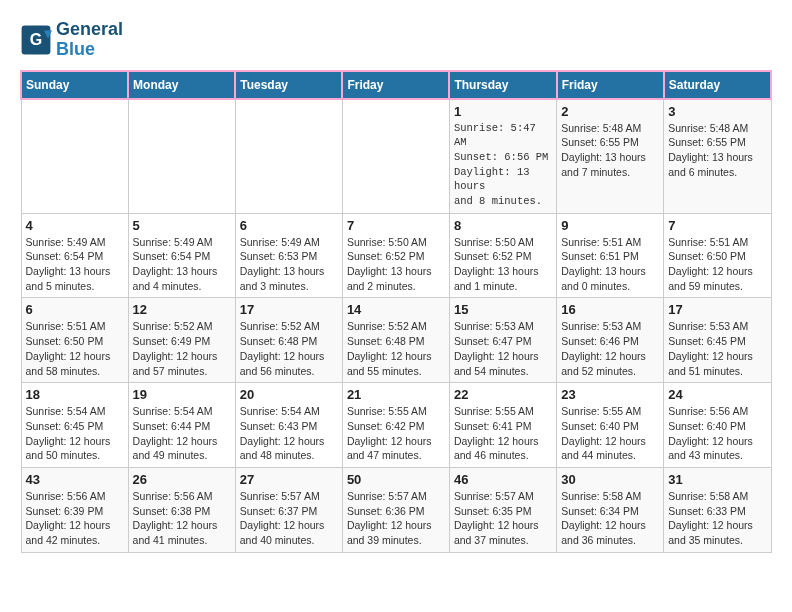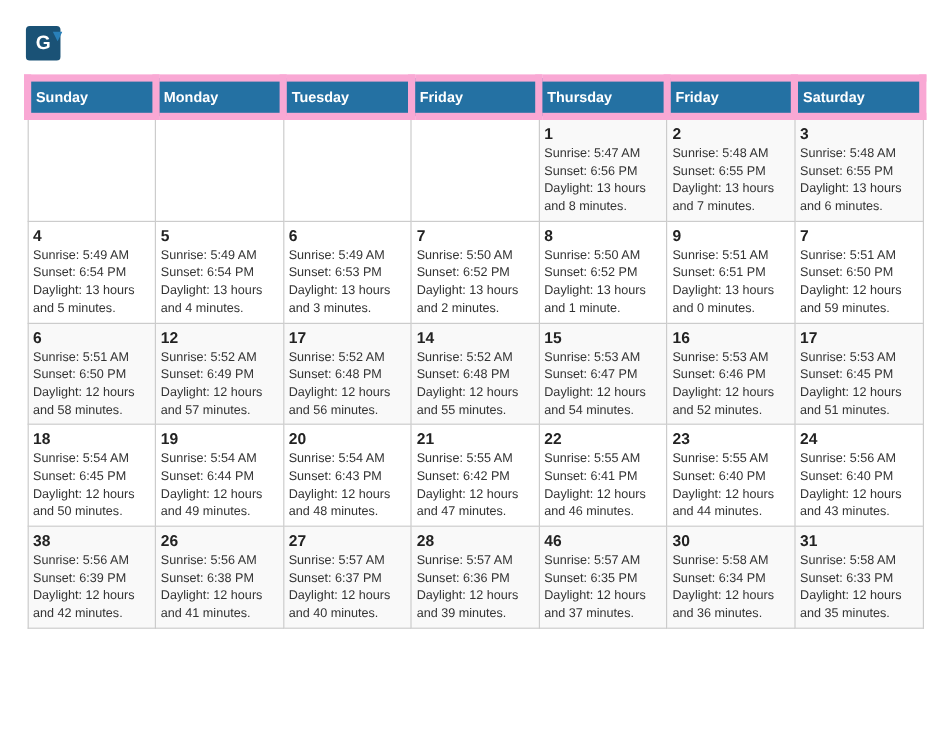--- a/index.html
+++ b/index.html
@@ -52,21 +52,21 @@
       border-collapse: collapse;
       font-size: 11px;
     }
     thead tr th {
       background-color: #2471a3;
       color: #fff;
       padding: 6px 4px;
       text-align: left;
       font-size: 12px;
       font-weight: bold;
-      border: 6px solid #f9a8d4;
+      border: 2px solid #f9a8d4;
     }
     tbody tr td {
       border: 1px solid #ccc;
       padding: 4px;
       vertical-align: top;
       width: 108px;
       min-height: 80px;
       background: #fff;
     }
     tbody tr:nth-child(odd) td {
@@ -90,20 +90,25 @@
 </head>
 <body>
 
 <div class="header">
   <div class="logo">
     <svg class="logo-icon" viewBox="0 0 40 40" xmlns="http://www.w3.org/2000/svg">
       <rect x="2" y="2" width="36" height="36" rx="4" fill="#1a5276"></rect>
       <text x="20" y="26" text-anchor="middle" fill="white" font-size="20" font-weight="bold" font-family="Arial">G</text>
       <polygon points="30,8 40,8 35,18" fill="#2980b9"></polygon>
     </svg>
+    <div>
+      <div class="logo-text">
+        General<br><span>Blue</span>
+      </div>
+    </div>
   </div>
   <div class="title-block">
     <h1></h1>
     <h2></h2>
   </div>
 </div>
 
 <table>
   <thead>
     <tr>
@@ -117,21 +122,21 @@
       </tr>
   </thead>
   <tbody id="calendar-body">
   <tr>
         <td class="empty-cell"></td>
         <td class="empty-cell"></td>
         <td class="empty-cell"></td>
         <td class="empty-cell"></td>
         <td>
           <div class="day-number">1</div>
-          <div class="day-info" style="white-space: pre-line;">Sunrise: 5:47 AM
+          <div class="day-info" style="white-space: pre-line; font-family: Liberation Mono, monospace;">Sunrise: 5:47 AM
 Sunset: 6:56 PM
 Daylight: 13 hours
 and 8 minutes.</div>
         </td>
         <td>
           <div class="day-number">2</div>
           <div class="day-info" style="white-space: pre-line;">Sunrise: 5:48 AM
 Sunset: 6:55 PM
 Daylight: 13 hours
 and 7 minutes.</div>
@@ -292,42 +297,42 @@
         <td>
           <div class="day-number">24</div>
           <div class="day-info" style="white-space: pre-line;">Sunrise: 5:56 AM
 Sunset: 6:40 PM
 Daylight: 12 hours
 and 43 minutes.</div>
         </td>
       </tr>
       <tr>
         <td>
-          <div class="day-number">38</div>
+          <div class="day-number">43</div>
           <div class="day-info" style="white-space: pre-line;">Sunrise: 5:56 AM
 Sunset: 6:39 PM
 Daylight: 12 hours
 and 42 minutes.</div>
         </td>
         <td>
           <div class="day-number">26</div>
           <div class="day-info" style="white-space: pre-line;">Sunrise: 5:56 AM
 Sunset: 6:38 PM
 Daylight: 12 hours
 and 41 minutes.</div>
         </td>
         <td>
           <div class="day-number">27</div>
           <div class="day-info" style="white-space: pre-line;">Sunrise: 5:57 AM
 Sunset: 6:37 PM
 Daylight: 12 hours
 and 40 minutes.</div>
         </td>
         <td>
-          <div class="day-number">28</div>
+          <div class="day-number">50</div>
           <div class="day-info" style="white-space: pre-line;">Sunrise: 5:57 AM
 Sunset: 6:36 PM
 Daylight: 12 hours
 and 39 minutes.</div>
         </td>
         <td>
           <div class="day-number">46</div>
           <div class="day-info" style="white-space: pre-line;">Sunrise: 5:57 AM
 Sunset: 6:35 PM
 Daylight: 12 hours

